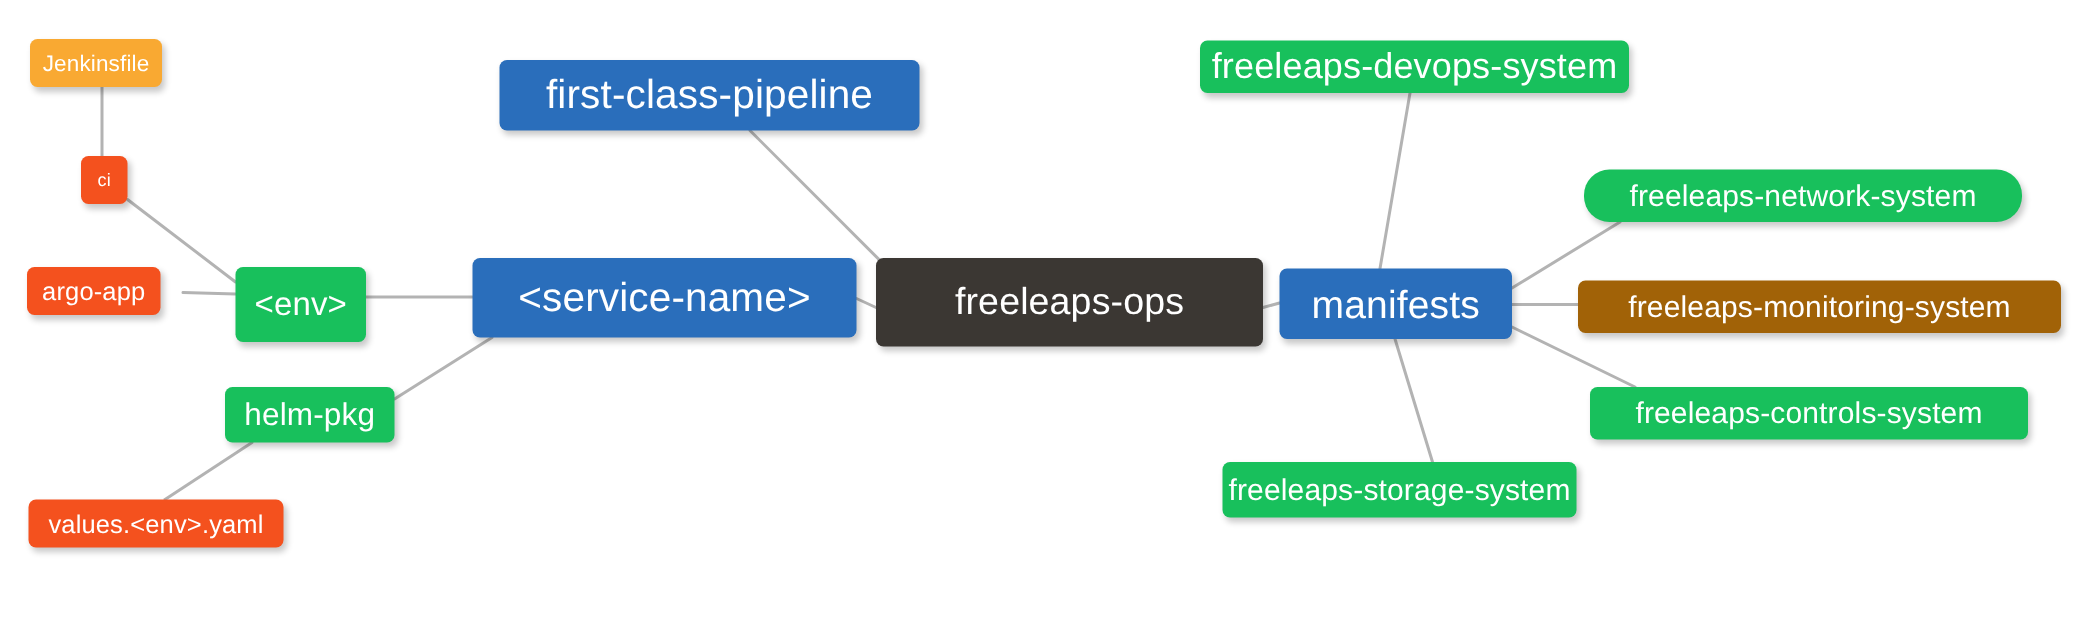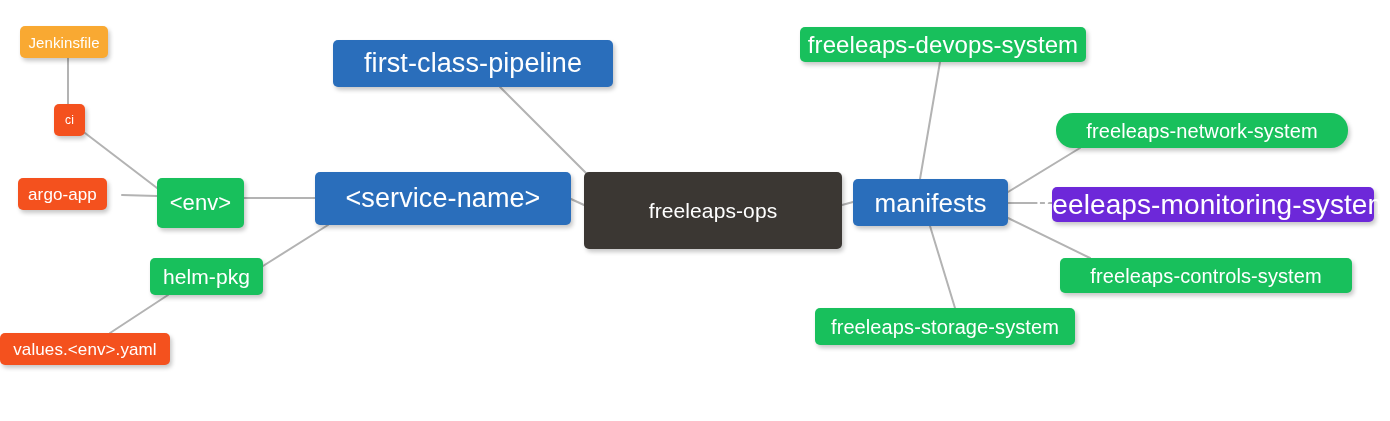--- a/index.html
+++ b/index.html
@@ -65,21 +65,21 @@
       <line x1="68" y1="104" x2="68" y2="58" class="edge" stroke="#b3b3b3"></line>
       <line x1="157" y1="196" x2="122" y2="195" class="edge" stroke="#b3b3b3"></line>
       <line x1="168" y1="295" x2="110" y2="333" class="edge" stroke="#b3b3b3"></line>
       <line x1="920" y1="179" x2="940" y2="62" class="edge" stroke="#b3b3b3"></line>
       <line x1="1008" y1="192" x2="1080" y2="148" class="edge" stroke="#b3b3b3"></line>
       <line x1="1008" y1="203" x2="1052" y2="203" class="edge" stroke="#b3b3b3"></line>
       <line x1="1008" y1="218" x2="1090" y2="258" class="edge" stroke="#b3b3b3"></line>
       <line x1="930" y1="226" x2="955" y2="308" class="edge" stroke="#b3b3b3"></line>
     </svg>
   <div id="node-layer">
-      <div class="node" style="left: 584px; top: 172px; width: 258px; height: 77px; background: rgb(59, 55, 51); font-size: 21px;">
+      <div class="node" style="left: 584px; top: 172px; width: 258px; height: 59px; background: rgb(59, 55, 51); font-size: 25px;">
         <span class="node-label">freeleaps-ops</span>
       </div>
       <div class="node" style="left: 315px; top: 172px; width: 256px; height: 53px; background: rgb(42, 110, 187); font-size: 27px;">
         <span class="node-label">&lt;service-name&gt;</span>
       </div>
       <div class="node" style="left: 314px; top: 40px; width: 280px; height: 47px; background: rgb(42, 110, 187); font-size: 27px; margin-left: 19px;">
         <span class="node-label">first-class-pipeline</span>
       </div>
       <div class="node" style="left: 157px; top: 178px; width: 87px; height: 50px; background: rgb(24, 192, 92); font-size: 22px;">
         <span class="node-label">&lt;env&gt;</span>
@@ -89,35 +89,35 @@
       </div>
       <div class="node" style="left: 20px; top: 26px; width: 88px; height: 32px; background: rgb(249, 169, 50); font-size: 15px;">
         <span class="node-label">Jenkinsfile</span>
       </div>
       <div class="node" style="left: 18px; top: 178px; width: 89px; height: 32px; background: rgb(244, 81, 30); font-size: 17px;">
         <span class="node-label">argo-app</span>
       </div>
       <div class="node" style="left: 150px; top: 258px; width: 113px; height: 37px; background: rgb(24, 192, 92); font-size: 21px;">
         <span class="node-label">helm-pkg</span>
       </div>
-      <div class="node" style="left: 0; top: 333px; width: 170px; height: 32px; background: rgb(244, 81, 30); font-size: 17px;">
+      <div class="node" style="left: 19px; top: 333px; width: 170px; height: 32px; background: rgb(244, 81, 30); font-size: 17px;">
         <span class="node-label">values.&lt;env&gt;.yaml</span>
       </div>
       <div class="node" style="left: 853px; top: 179px; width: 155px; height: 47px; background: rgb(42, 110, 187); font-size: 26px;">
         <span class="node-label">manifests</span>
       </div>
       <div class="node" style="left: 800px; top: 27px; width: 286px; height: 35px; background: rgb(24, 192, 92); font-size: 24px;">
         <span class="node-label">freeleaps-devops-system</span>
       </div>
       <div class="node" style="left: 1056px; top: 113px; width: 292px; height: 35px; background: rgb(24, 192, 92); font-size: 20px; border-radius: 17px;">
         <span class="node-label">freeleaps-network-system</span>
       </div>
-      <div class="node" style="left: 1052px; top: 187px; width: 322px; height: 35px; background: #6d28d9; font-size: 28px;">
+      <div class="node" style="left: 1052px; top: 187px; width: 322px; height: 35px; background: #a16207; font-size: 20px;">
         <span class="node-label">freeleaps-monitoring-system</span>
       </div>
       <div class="node" style="left: 1060px; top: 258px; width: 292px; height: 35px; background: rgb(24, 192, 92); font-size: 20px;">
         <span class="node-label">freeleaps-controls-system</span>
       </div>
-      <div class="node" style="left: 815px; top: 308px; width: 260px; height: 37px; background: rgb(24, 192, 92); font-size: 20px; align-items: center;">
+      <div class="node" style="left: 815px; top: 308px; width: 236px; height: 37px; background: rgb(24, 192, 92); font-size: 20px; align-items: center;">
         <span class="node-label">freeleaps-storage-system</span>
       </div>
     </div>
 </div>
 
 </body></html>

